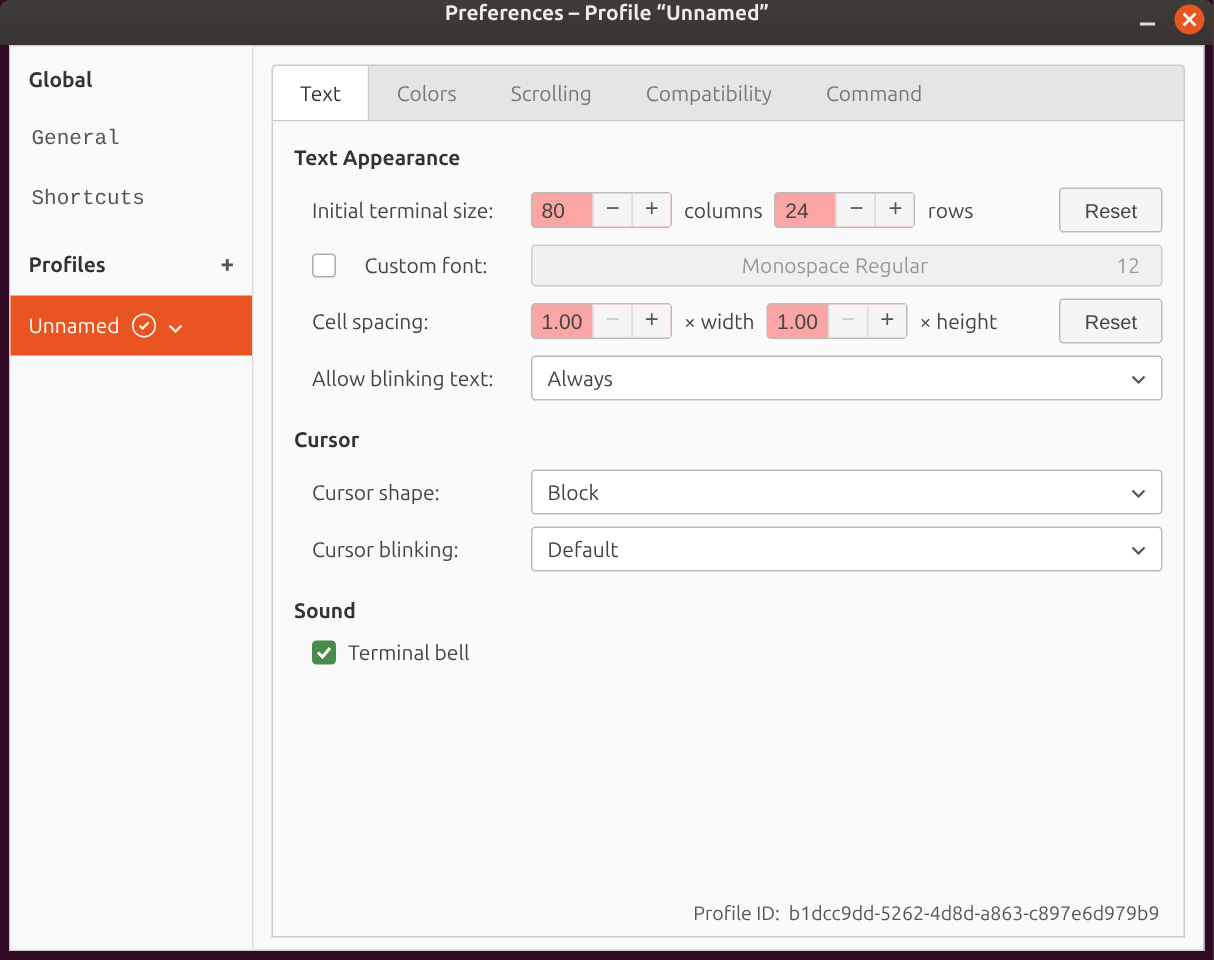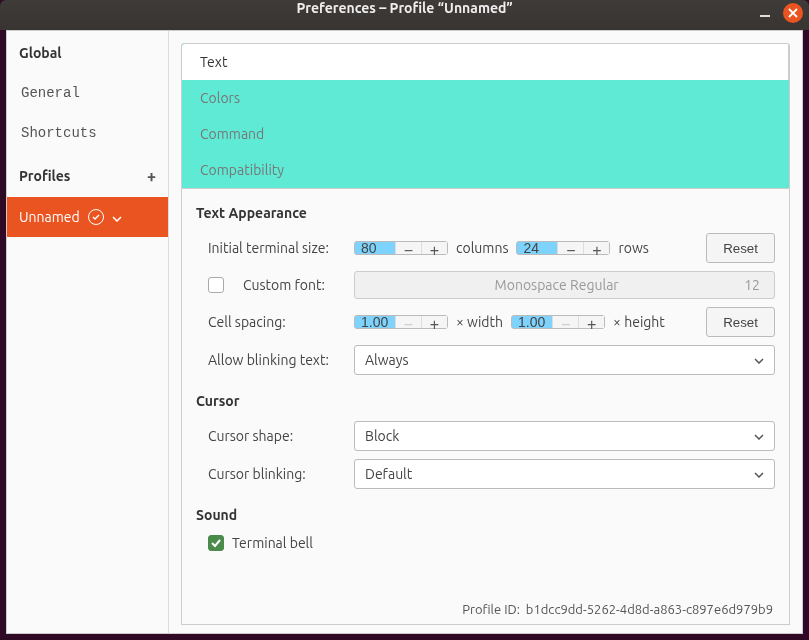--- a/index.html
+++ b/index.html
@@ -12,28 +12,28 @@
   .titlebar .close { width:20px; height:20px; border-radius:50%; background:#e95420; display:flex; align-items:center; justify-content:center; cursor:pointer; }
   .titlebar .close svg { width:10px; height:10px; }
   .content { position:absolute; top:30px; left:6px; right:6px; bottom:6px; background:#fafafa; display:flex; border:1px solid #ccc; }
   .sidebar { width:162px; background:#fafafa; border-right:1px solid #ddd; }
   .sidebar .group-header { font-weight:bold; padding:14px 12px 12px 12px; color:#333; display:flex; justify-content:space-between; align-items:center; }
   .sidebar .item { padding:12px 12px 12px 14px; color:#555; cursor:pointer;font-family:Liberation Mono, monospace; }
   .sidebar .profile-row { background:#e95420; color:#fff; padding:12px; display:flex; align-items:center; gap:8px; cursor:pointer; }
   .sidebar .profile-row .circle { width:16px; height:16px; border:1.5px solid #fff; border-radius:50%; display:flex; align-items:center; justify-content:center; }
   .sidebar .profile-row .circle svg { width:10px; height:10px; }
   .main { flex:1; padding:12px 12px 8px 12px; display:flex; flex-direction:column; }
-  .tabbar { display:flex; border:1px solid #ccc; border-radius:3px 3px 0 0; background:#5eead4;flex-direction:column; }
+  .tabbar { display:flex; border:1px solid #ccc; border-radius:3px 3px 0 0; background:#e5e5e5; }
   .tab { padding:10px 18px; color:#777; cursor:pointer; }
   .tab.active { background:#fff; color:#333; border-right:1px solid #ccc; border-radius:3px 0 0 0; position:relative; }
   .tabcontent { border:1px solid #ccc; border-top:none; padding:10px 14px 8px 14px; flex:1; background:#fafafa; display:flex; flex-direction:column; }
   .section-title { font-weight:bold; margin:6px 0 8px 0; color:#333; }
   .row { display:flex; align-items:center; gap:8px; margin:4px 0; }
   .label { width:150px; color:#444; padding-left:12px; }
-  .spin { display:flex; border:1px solid #bbb; border-radius:3px; background:#7dd3fc; height:14px; }
+  .spin { display:flex; border:1px solid #bbb; border-radius:3px; background:#fca5a5; height:24px; }
   .spin input { width:40px; border:none; padding:0 6px; font-size:14px; color:#444; outline:none; background:transparent; }
   .spin button { width:26px; border:none; border-left:1px solid #ddd; background:#f5f5f5; cursor:pointer; color:#555; font-size:16px; line-height:1; }
   .spin button:disabled { color:#ccc; }
   .unit { color:#444; }
   .btn { border:1px solid #bbb; background:#f5f5f5; border-radius:3px; padding:0 16px; height:30px; cursor:pointer; color:#444; }
   .select { flex:1; border:1px solid #bbb; background:#fff; border-radius:3px; height:30px; display:flex; align-items:center; justify-content:space-between; padding:0 10px; cursor:pointer; color:#444; margin-left:0; }
   .font-btn { flex:1; border:1px solid #ccc; background:#f0f0f0; border-radius:3px; height:28px; display:flex; align-items:center; justify-content:space-between; padding:0 14px; color:#999; cursor:pointer; }
   .font-btn .fl { flex:1; text-align:center; }
   .checkbox { width:16px; height:16px; border:1px solid #aaa; border-radius:3px; background:#fff; display:inline-flex; align-items:center; justify-content:center; cursor:pointer; }
   .checkbox.checked { background:#4a8a4a; border-color:#4a8a4a; }
@@ -84,22 +84,23 @@
               <path d="M1 1 L5 5 L9 1" stroke="#fff" stroke-width="1.5" fill="none"></path>
             </svg>
         </span>
       </div>
     </div>
 
     <div class="main">
       <div class="tabbar">
         <div class="tab active">Text</div>
         <div class="tab">Colors</div>
+        <div class="tab">Scrolling</div>
+        <div class="tab">Compatibility</div>
         <div class="tab">Command</div>
-        <div class="tab">Compatibility</div>
       </div>
 
       <div class="tabcontent">
         <div class="section-title">Text Appearance</div>
 
         <div class="row">
           <div class="label">Initial terminal size:</div>
           <div class="spin">
             <input value="80" style="">
             <button>−</button>

